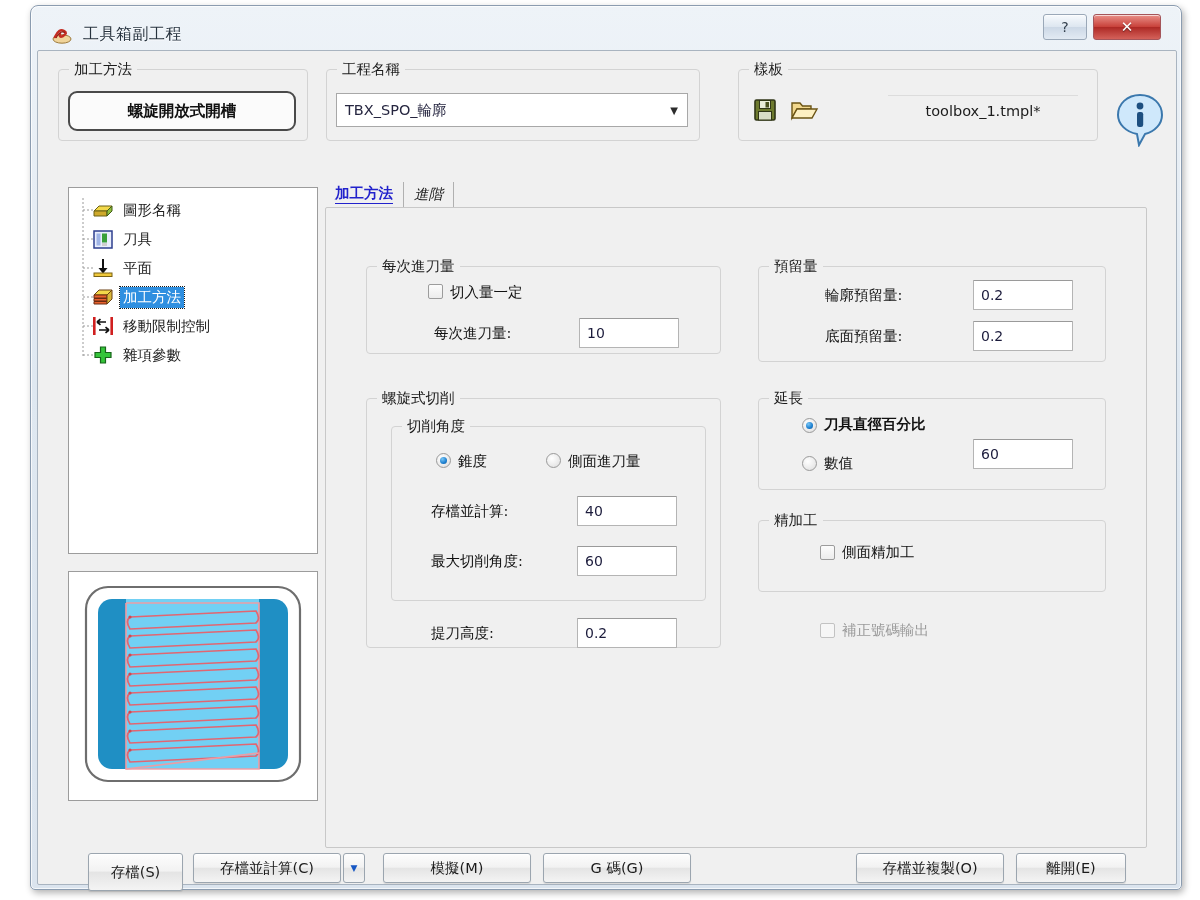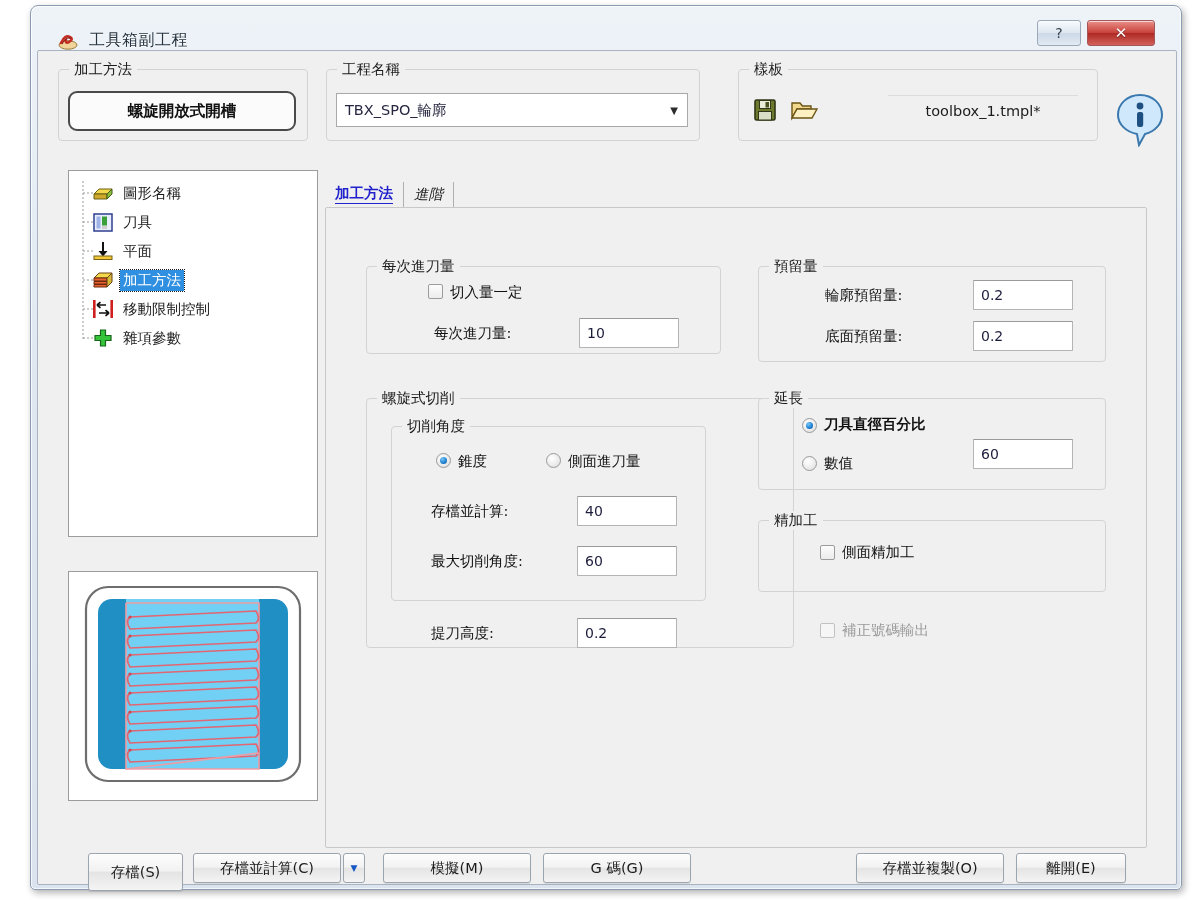--- a/index.html
+++ b/index.html
@@ -13,21 +13,21 @@
 
   
   #window {
     position: absolute;
     left: 30px; top: 5px;
     width: 1152px; height: 885px;
     border-radius: 8px 8px 5px 5px;
     background: linear-gradient(180deg, #eef3f8 0%, #dfe8f1 42%, #dbe4ee 100%);
     border: 1px solid #8b9cb0;
     box-shadow: 0 0 0 1px rgba(255,255,255,.7) inset, 2px 3px 7px rgba(0,0,0,.30);
-    padding: 14px;
+    padding: 8px;
   }
   #titlebar {
     position: relative;
     height: 40px;
     display: flex; align-items: center;
     padding-left: 12px;
   }
   #title-icon { width: 22px; height: 20px; position: relative; margin-right: 10px; flex: none; }
   #title-text {
     font-size: 16px; color: #27333f; letter-spacing: .5px;
@@ -130,21 +130,21 @@
   
   #tmpl-name {
     position: absolute; left: 150px; top: 26px; width: 190px; height: 30px;
     border-top: 1px solid #dcdcdc;
     display: flex; align-items: center; justify-content: center;
     font-size: 14.5px; color: #1c1c1c;
   }
 
   
   #tree-panel {
-    position: absolute; left: 30px; top: 119px; width: 250px; height: 367px;
+    position: absolute; left: 30px; top: 136px; width: 250px; height: 367px;
     background: #fff; border: 1px solid #9c9c9c;
   }
   .tnode { position: absolute; left: 22px; height: 26px; display: flex; align-items: center; }
   .tnode .ticon { width: 24px; height: 22px; position: relative; flex: none; margin-right: 5px; }
   .tnode .tlabel { font-size: 14.5px; color: #1b1b1b; padding: 1px 3px; white-space: nowrap; }
   .tnode.sel .tlabel { background: #2f8fe0; color: #fff; outline: 1px dotted #1b1b1b; }
 
   
   #preview {
     position: absolute; left: 30px; top: 520px; width: 250px; height: 230px;
@@ -377,21 +377,21 @@
           <div class="gb-frame"></div>
           <div class="gb-title">每次進刀量</div>
           <div class="cbx" style="left:62px; top:18px;"></div>
           <span class="lbl" style="left:84px; top:17px;">切入量一定</span>
           <span class="lbl" style="left:68px; top:58px;">每次進刀量:</span>
           <div class="tin" style="left:213px; top:52px; width:100px;">
             <span>10</span>
           </div>
         </div>
 
-        <div class="gb" style="left:40px; top:190px; width:428px; height:250px;">
+        <div class="gb" style="left:40px; top:190px; width:355px; height:250px;">
           <div class="gb-frame"></div>
           <div class="gb-title">螺旋式切削</div>
 
           <div class="gb" style="left:25px; top:28px; width:315px; height:175px;">
             <div class="gb-frame"></div>
             <div class="gb-title">切削角度</div>
 
             <div class="rad on" style="left:45px; top:27px;"></div>
             <span class="lbl" style="left:67px; top:26px;">錐度</span>
 

